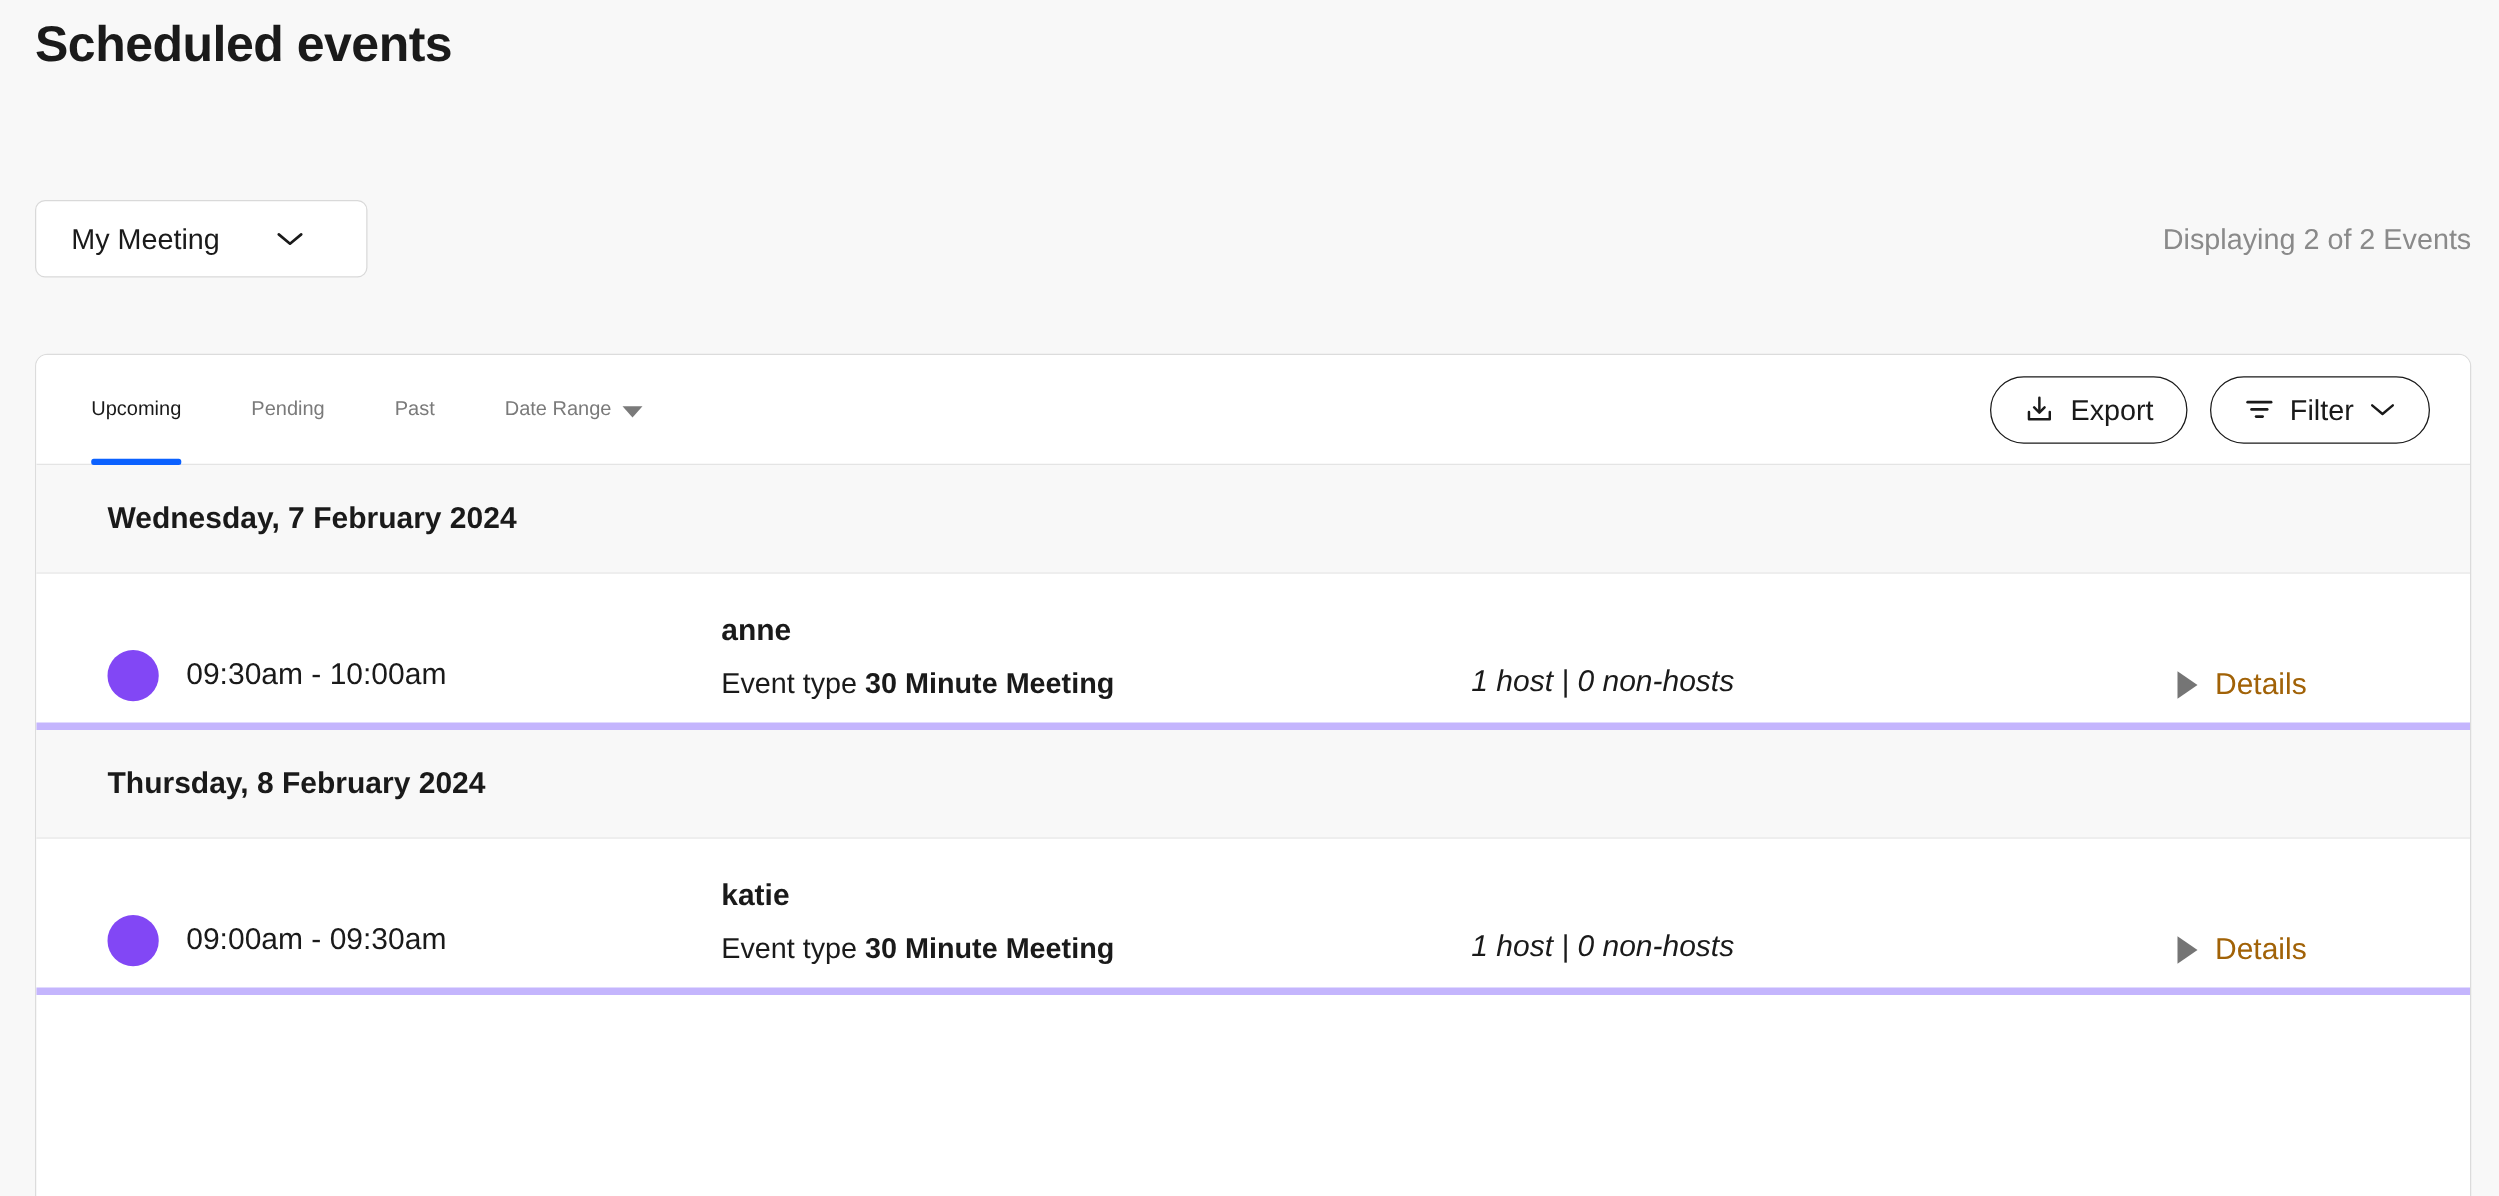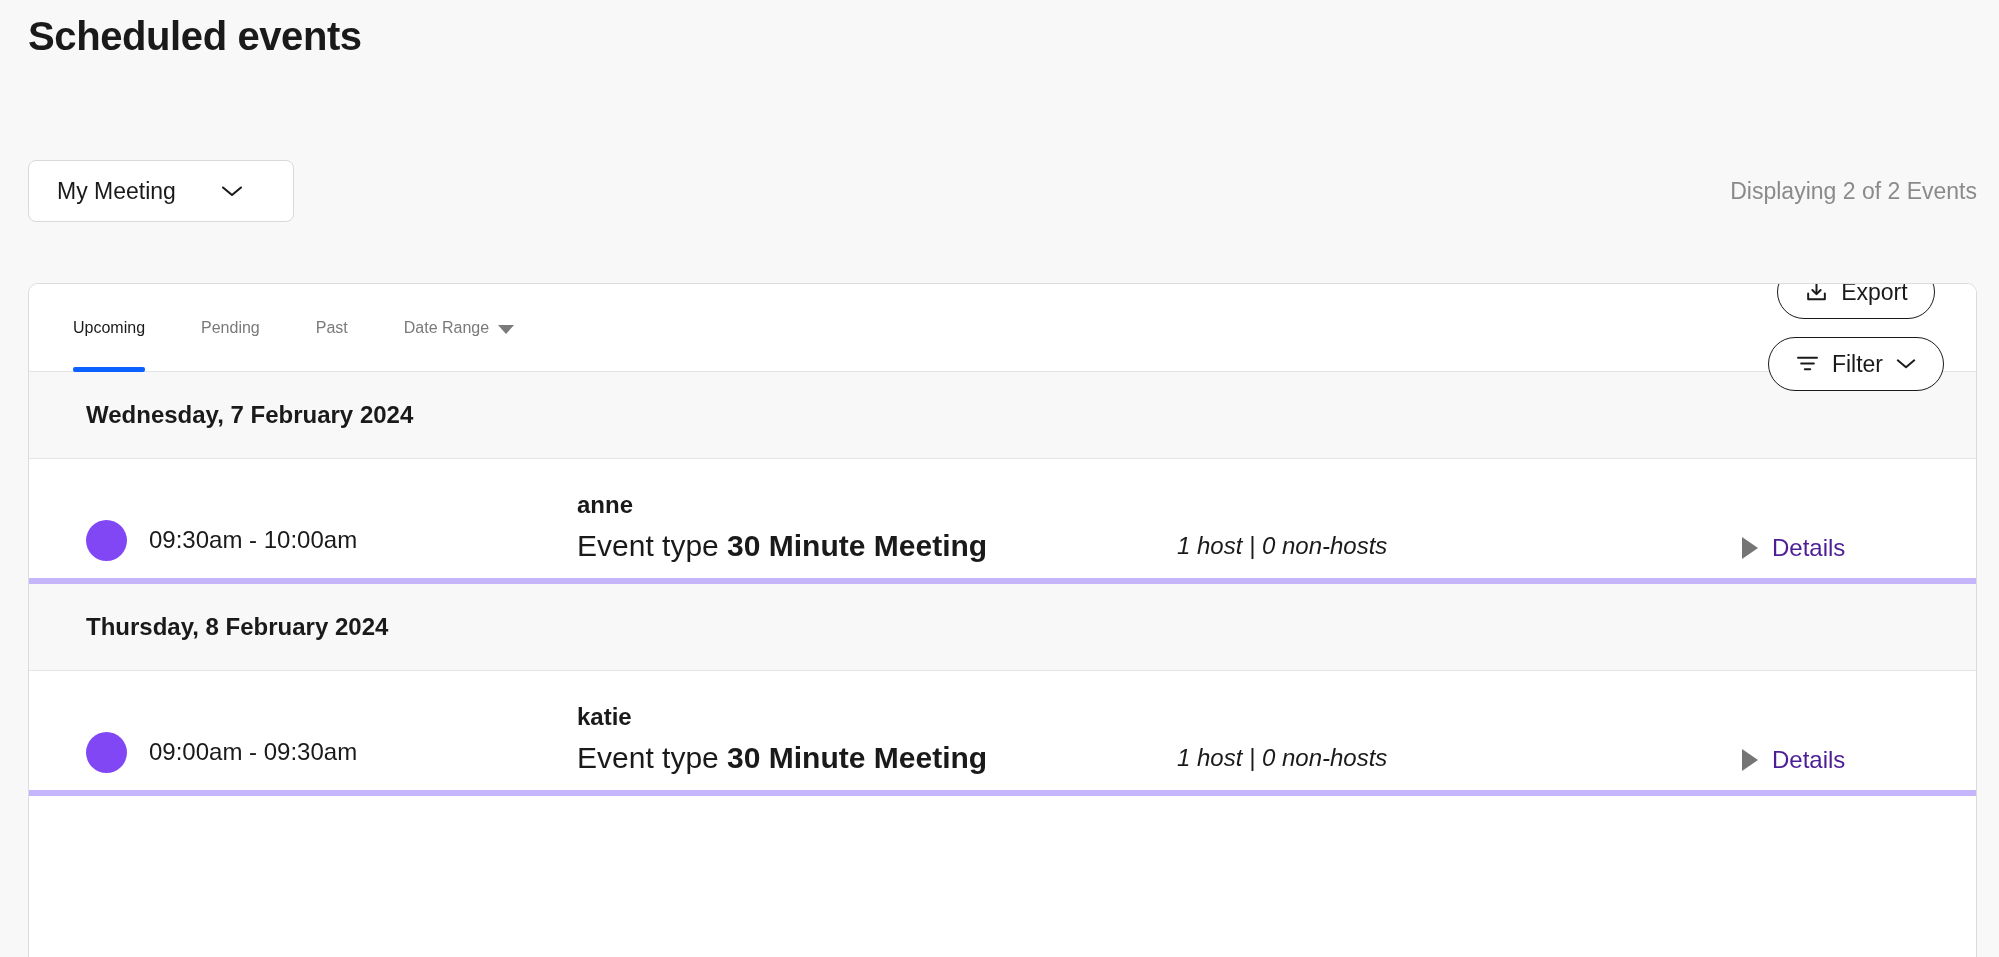--- a/index.html
+++ b/index.html
@@ -149,21 +149,20 @@
   }
 
   .tabbar-actions {
     position: absolute;
     right: 32px;
     top: 50%;
     transform: translateY(-50%);
     display: flex;
     align-items: center;
     gap: 18px;
-    flex-direction: column;
   }
 
   .pill-btn {
     height: 54px;
     background: #FFFFFF;
     border: 1.5px solid #1A1A1A;
     border-radius: 27px;
     display: flex;
     align-items: center;
     gap: 12px;
@@ -235,21 +234,21 @@
   .invitee-name {
     font-size: 24px;
     line-height: 32px;
     font-weight: 700;
     color: #1A1A1A;
     margin-top: 48px;
   }
 
   .event-type-line {
     margin-top: 9px;
-    font-size: 30px;
+    font-size: 23px;
     line-height: 32px;
     color: #1A1A1A;
     font-weight: 400;
   }
 
   .event-type-line b { font-weight: 700; }
 
   .col-hosts {
     flex: 1;
     font-size: 24px;
@@ -275,21 +274,21 @@
     width: 0; height: 0;
     border-top: 11px solid transparent;
     border-bottom: 11px solid transparent;
     border-left: 16px solid #757575;
     flex: none;
   }
 
   .details-label {
     font-size: 24px;
     line-height: 28px;
-    color: #4c1d95;
+    color: #a16207;
     white-space: nowrap;
   }
 </style>
 </head>
 <body>
 
 <div class="page">
 
   <h1 class="page-title">Scheduled events</h1>
 

